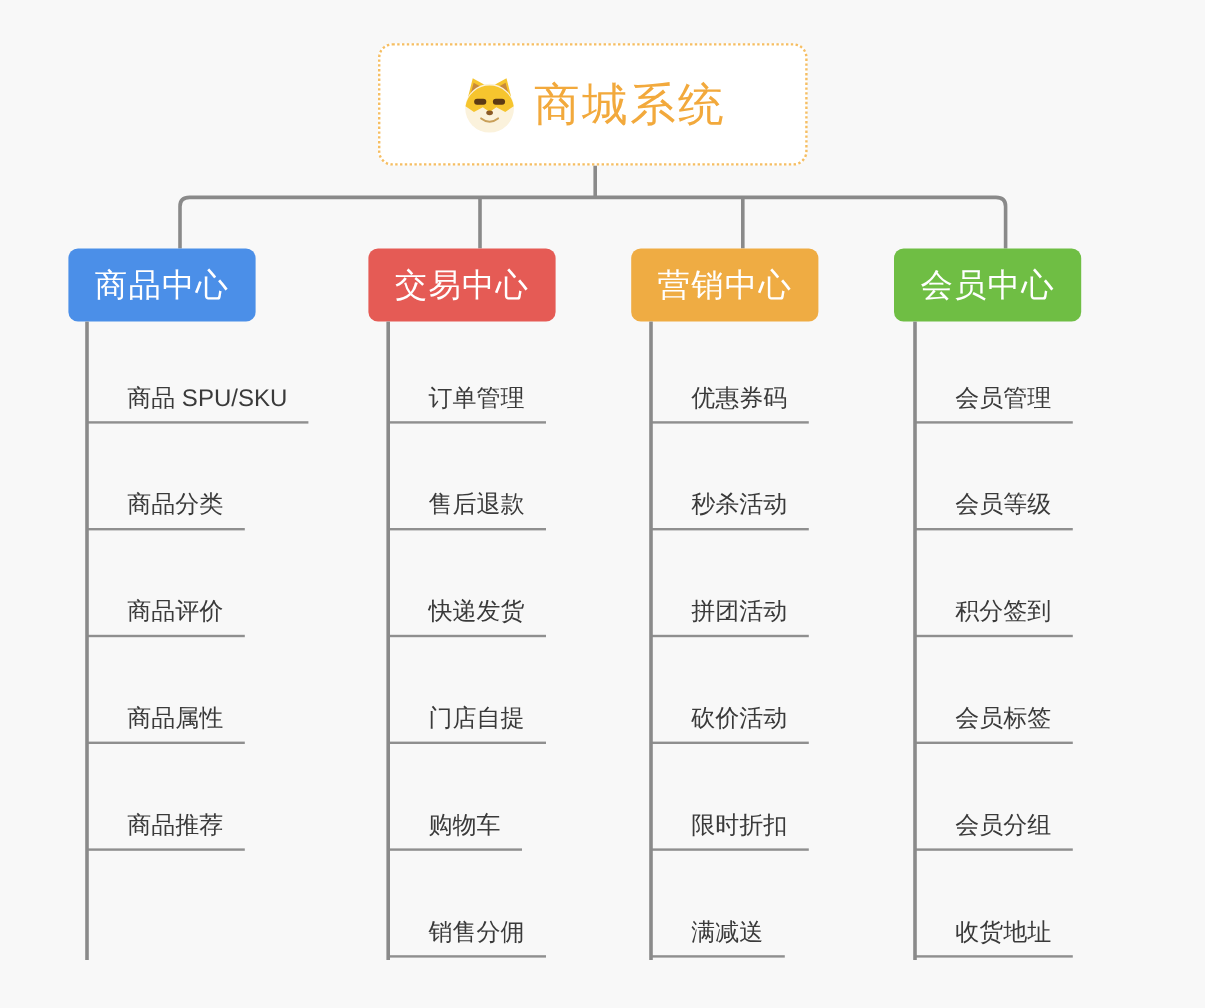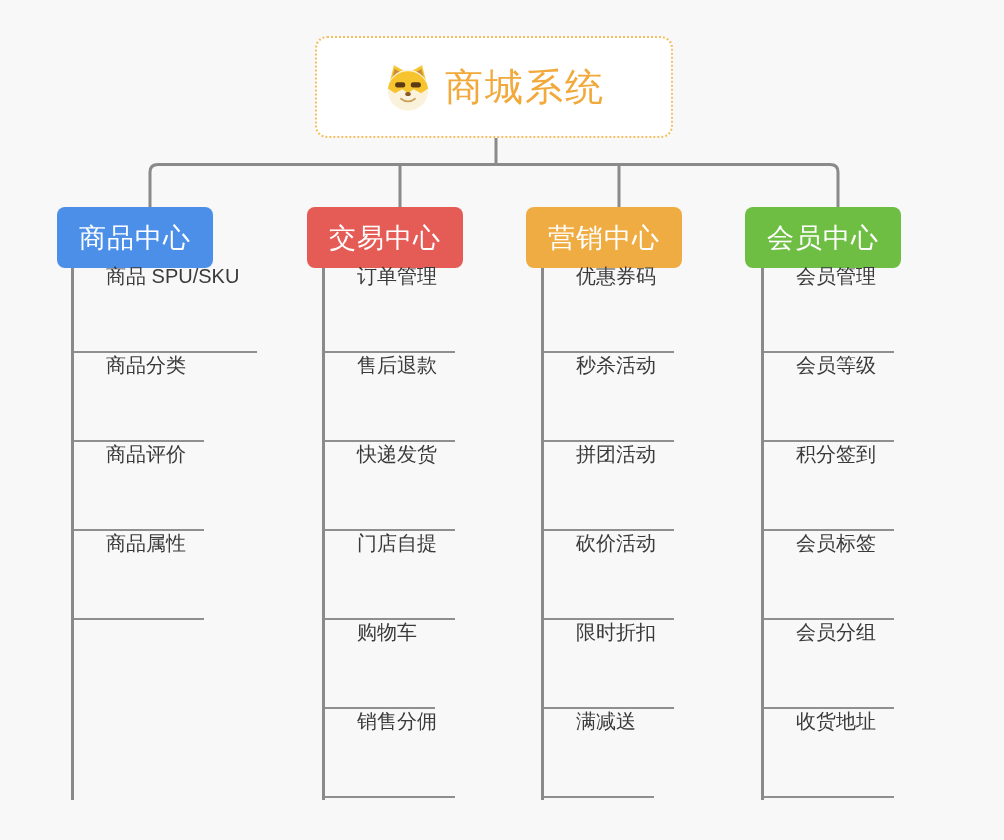--- a/index.html
+++ b/index.html
@@ -67,20 +67,21 @@
   }
   .trunk {
     position: absolute;
     left: -1.5px; top: 4px;
     width: 3px; height: 532px;
     background: #8A8A8A;
   }
   .row {
     height: 89px;
     display: flex;
+    align-items: flex-end;
   }
   .row .label {
     display: inline-block;
     padding: 0 18px 7px 34px;
     border-bottom: 2px solid #8F8F8F;
     font-size: 20px;
     line-height: 1.2;
     color: #3A3A3A;
     white-space: nowrap;
   }
@@ -127,20 +128,23 @@
       </div>
     <div class="row">
         <span class="label">商品分类</span>
       </div>
     <div class="row">
         <span class="label">商品评价</span>
       </div>
     <div class="row">
         <span class="label">商品属性</span>
       </div>
+    <div class="row">
+        <span class="label">商品推荐</span>
+      </div>
   </div>
 
   <div class="column" style="left:323px">
     <div class="trunk"></div>
     <div class="row">
         <span class="label">订单管理</span>
       </div>
     <div class="row">
         <span class="label">售后退款</span>
       </div>

